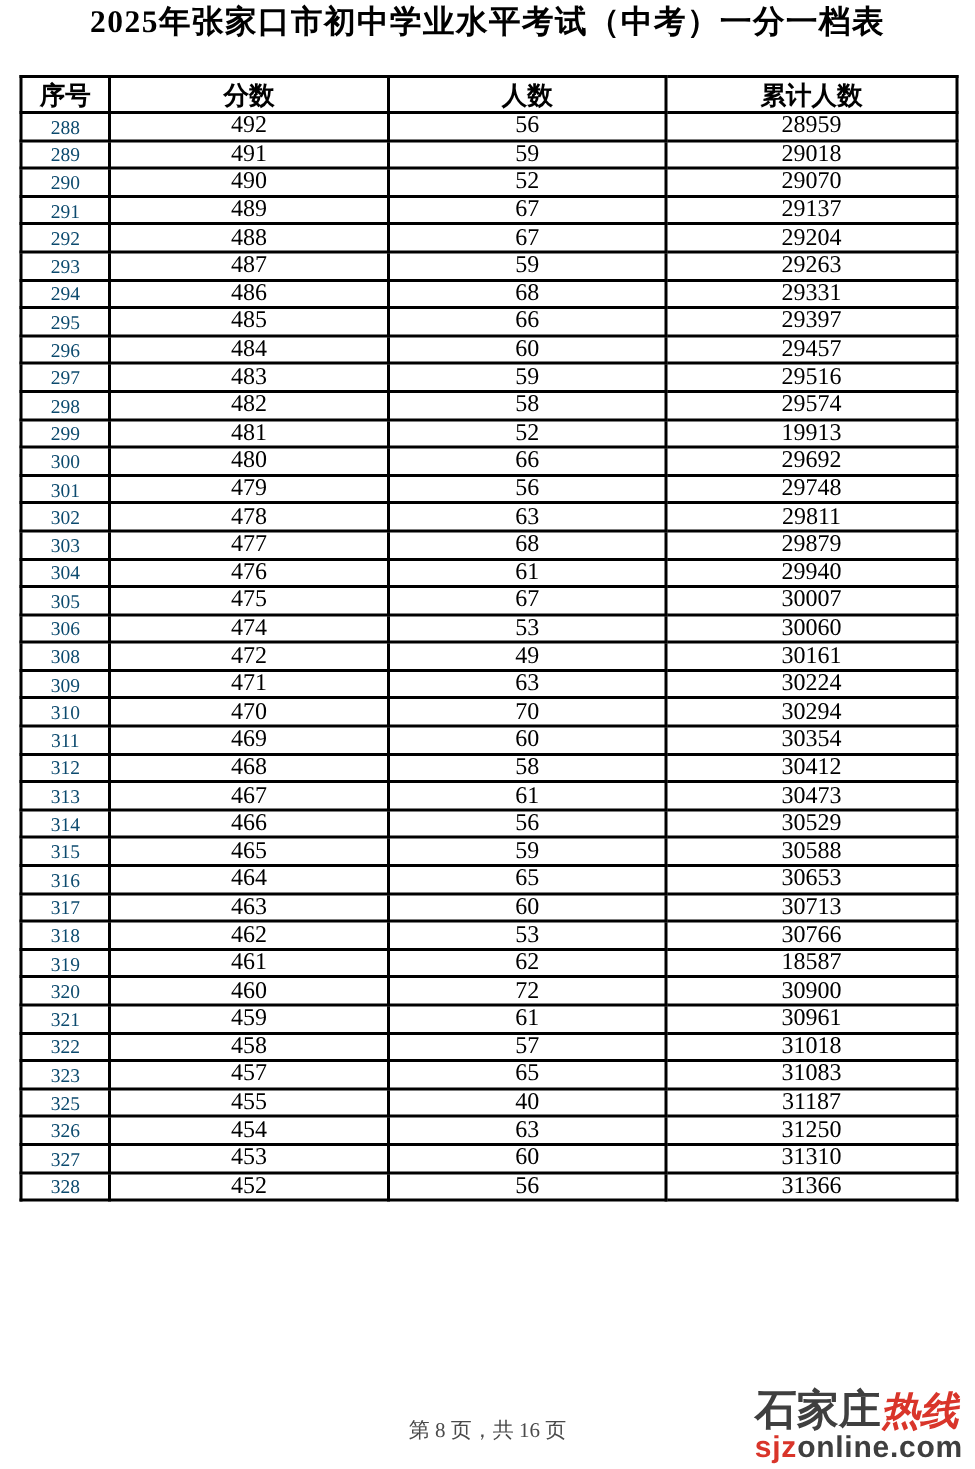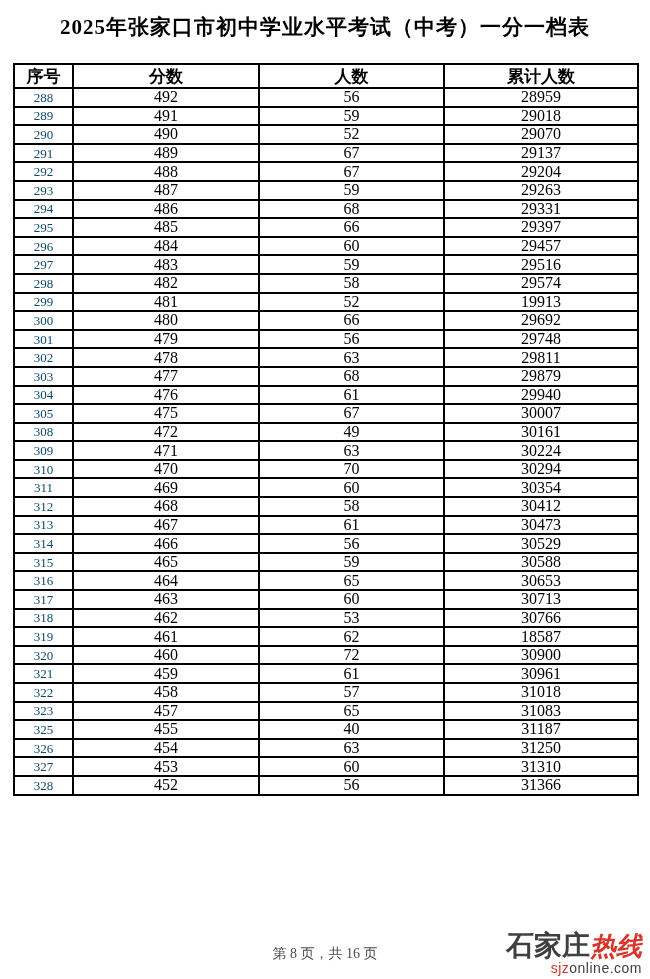--- a/index.html
+++ b/index.html
@@ -8,21 +8,20 @@
     width: 650px;
     height: 979px;
     background: #ffffff;
     position: relative;
     font-family: "Liberation Serif", serif;
     color: #000;
     overflow: hidden;
   }
   .page-title {
     margin: 0;
-    padding-top: 13px;
     text-align: center;
     font-size: 21px;
     font-weight: bold;
     letter-spacing: 1px;
     font-family: "Liberation Serif", serif;
   }
   table.score-table {
     border-collapse: collapse;
     table-layout: fixed;
     width: 624px;
@@ -63,40 +62,39 @@
     bottom: 16px;
     text-align: center;
     font-size: 14px;
     color: #4a4a4a;
     font-family: "Liberation Serif", serif;
   }
   .watermark {
     position: absolute;
     right: 8px;
     bottom: 4px;
-    text-align: right;
     line-height: 1.02;
     font-family: "Liberation Sans", sans-serif;
     user-select: none;
   }
   .watermark .wm-line1 {
     font-size: 28px;
     font-weight: bold;
     letter-spacing: 0px;
   }
   .watermark .wm-dark { color: #3f3f3f; }
   .watermark .wm-red  { color: #d9352a; }
   .watermark .wm-red-cursive {
     color: #d9352a;
     font-style: italic;
     font-size: 26px;
   }
   .watermark .wm-line2 {
-    font-size: 14px;
-    font-weight: normal;
+    font-size: 20px;
+    font-weight: bold;
     letter-spacing: 0.5px;
   }
 </style>
 </head>
 <body>
 
 <h1 class="page-title">2025年张家口市初中学业水平考试（中考）一分一档表</h1>
 
 <table class="score-table">
   <colgroup>
@@ -216,20 +214,26 @@
         <td>61</td>
         <td>29940</td>
       </tr>
       <tr>
         <td>305</td>
         <td>475</td>
         <td>67</td>
         <td>30007</td>
       </tr>
       <tr>
+        <td>306</td>
+        <td>474</td>
+        <td>53</td>
+        <td>30060</td>
+      </tr>
+      <tr>
         <td>308</td>
         <td>472</td>
         <td>49</td>
         <td>30161</td>
       </tr>
       <tr>
         <td>309</td>
         <td>471</td>
         <td>63</td>
         <td>30224</td>

